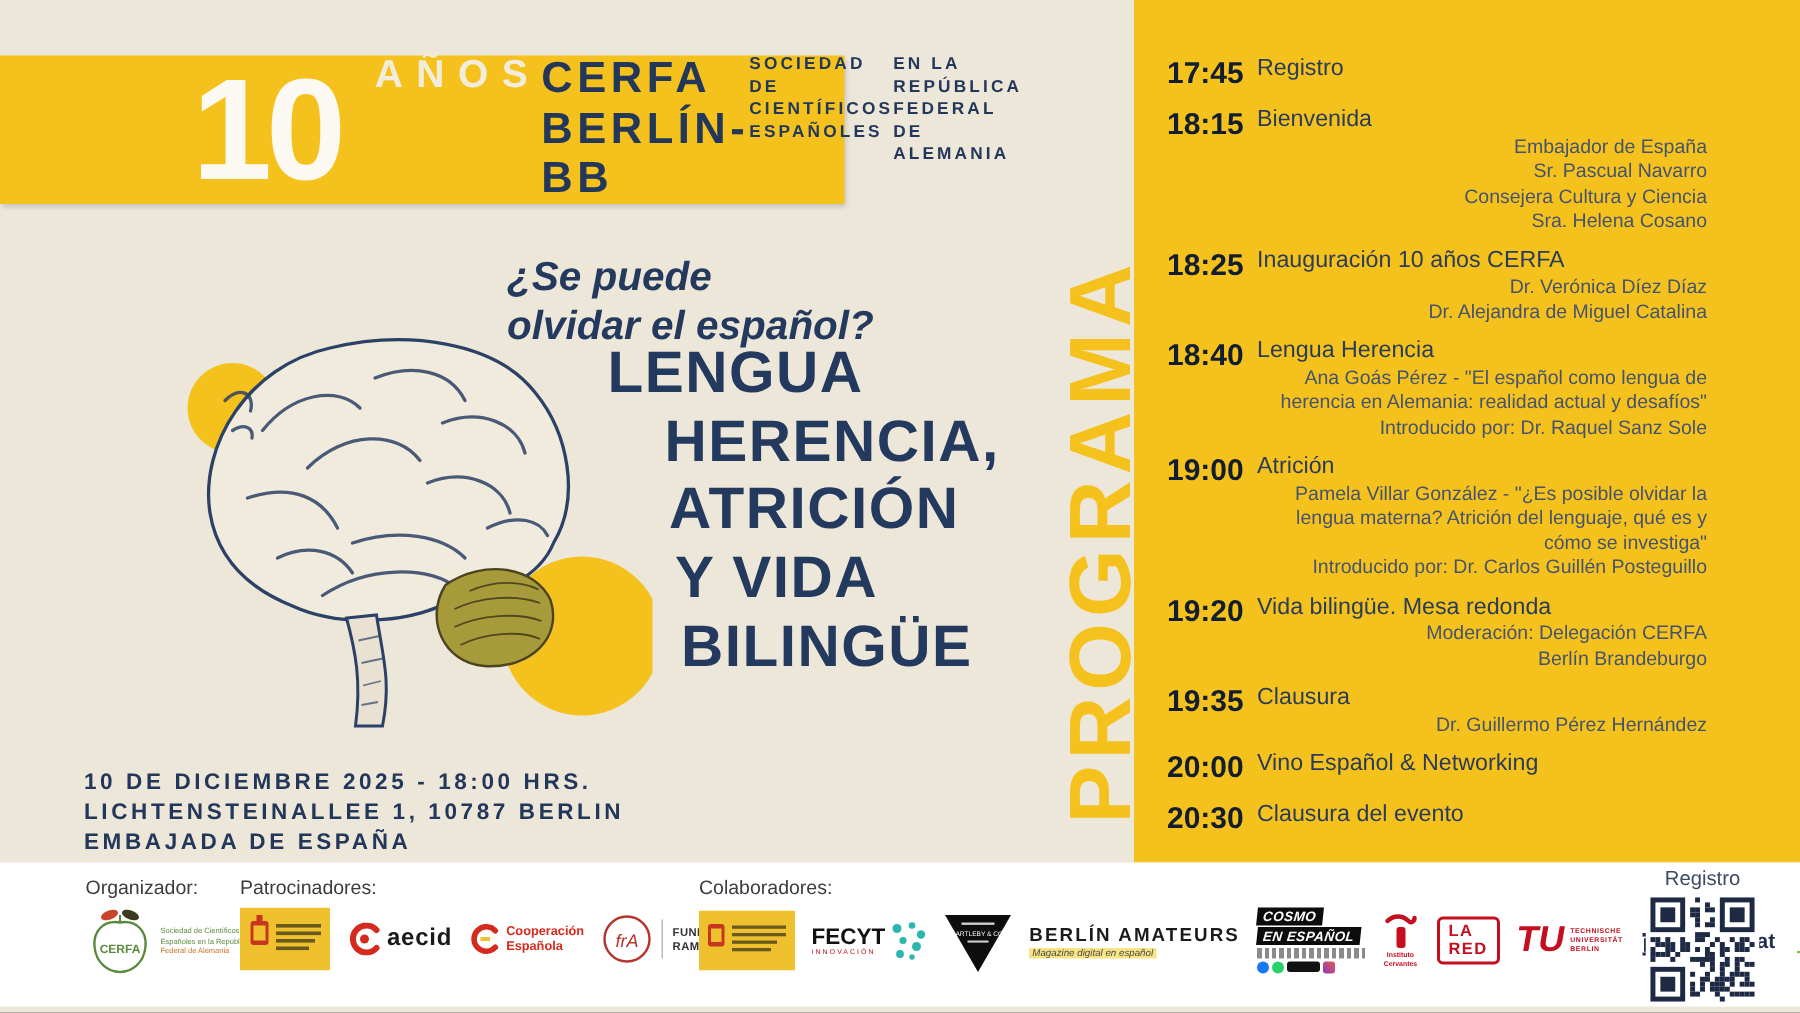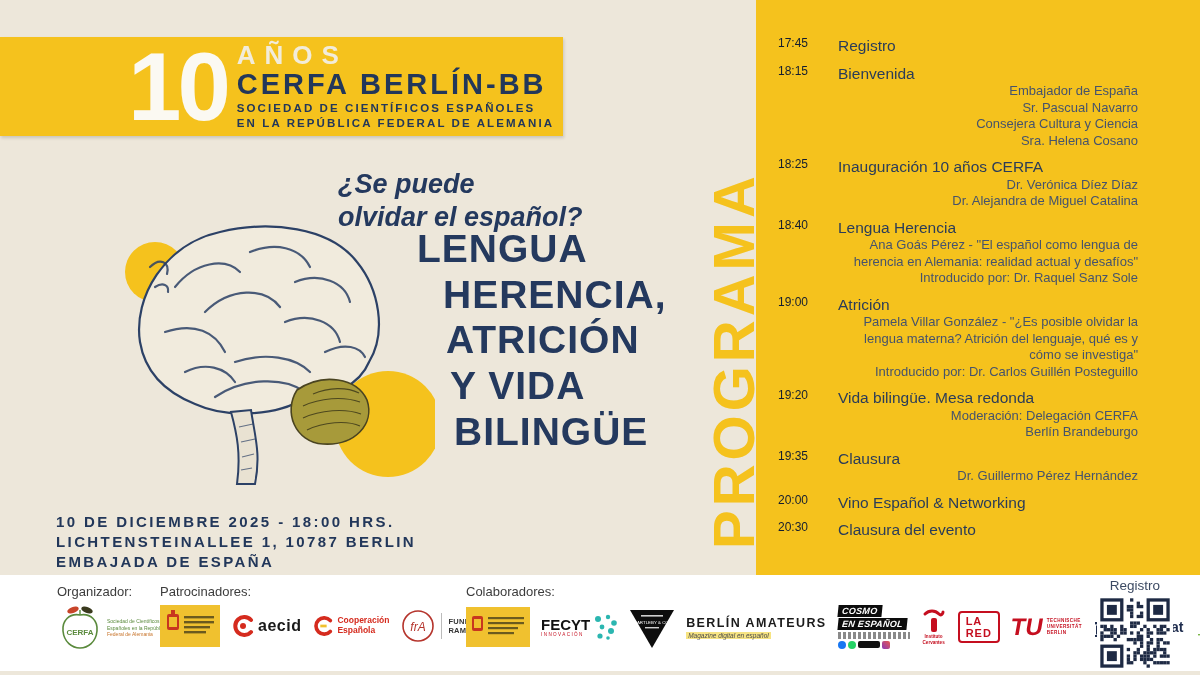--- a/index.html
+++ b/index.html
@@ -3,52 +3,52 @@
 <meta charset="utf-8">
 <style>
   html,body{margin:0;padding:0;background:#888;}
   .poster{position:relative;width:1200px;height:675px;overflow:hidden;
     background:#EDE7DA;font-family:"Liberation Sans",sans-serif;}
 
   
   .banner{position:absolute;left:0;top:37px;width:563px;height:99px;background:#F5C21D;
     display:flex;align-items:center;box-shadow:1px 2px 3px rgba(0,0,0,.15);}
   .banner-10{font-size:96px;font-weight:800;color:#FBF9F2;line-height:1;margin-left:128px;letter-spacing:-4px;}
-  .banner-col{margin-left:10px;display:flex;flex-direction:column;}
+  .banner-col{margin-left:23px;display:flex;flex-direction:row;}
   .banner-anos{font-size:26px;font-weight:800;color:#F2ECDA;letter-spacing:9px;line-height:1;}
   .banner-org{font-size:29px;font-weight:800;color:#22375A;letter-spacing:3px;line-height:1.15;}
   .banner-sub{font-size:11.5px;font-weight:700;color:#22375A;letter-spacing:2.1px;line-height:1.3;}
 
   
   .headline{position:absolute;left:338px;top:168px;font-style:italic;font-weight:700;
     color:#24395E;font-size:27px;line-height:1.22;}
   .main-title{position:absolute;left:405px;top:226px;color:#24395E;font-weight:800;
     font-size:39px;line-height:1.17;letter-spacing:1px;}
-  .main-title .t1{margin-left:12px;}
+  .main-title .t1{margin-left:0;}
   .main-title .t2{margin-left:38px;}
   .main-title .t3{margin-left:41px;}
   .main-title .t4{margin-left:45px;}
   .main-title .t5{margin-left:49px;}
 
   
   .brain-wrap{position:absolute;left:55px;top:192px;width:380px;height:310px;}
 
   
   .event-info{position:absolute;left:56px;top:512px;color:#22375A;font-weight:800;
     font-size:15px;line-height:1.32;letter-spacing:2.4px;}
 
   
   .programa-vert{position:absolute;left:700px;top:549px;transform-origin:0 0;
     transform:rotate(-90deg);font-size:58px;font-weight:800;color:#F5C21D;letter-spacing:4px;white-space:nowrap;}
 
   
   .right-panel{position:absolute;left:756px;top:0;width:444px;height:575px;background:#F5C21D;
     box-sizing:border-box;padding:36px 0 0 22px;}
   .prog-item{display:flex;margin-bottom:8px;}
-  .prog-time{width:52px;flex:0 0 52px;font-size:12px;font-weight:400;color:#131D30;line-height:1.3;}
+  .prog-time{width:52px;flex:0 0 52px;font-size:20px;font-weight:700;color:#131D30;line-height:1.3;}
   .prog-body{margin-left:8px;width:300px;}
   .prog-title{font-size:15.5px;font-weight:500;color:#2B3C58;line-height:1.26;}
   .prog-detail{font-size:13px;color:#46536C;line-height:1.27;text-align:right;}
 
   
   .footer{position:absolute;left:0;top:575px;width:1200px;height:96px;background:#FFFFFF;padding-left:11px;}
   .fgroup{position:absolute;top:9px;}
   .fgroup .flabel{font-size:13px;color:#3C3C3C;margin-bottom:6px;}
   .frow{display:flex;align-items:center;}
   .org-group{left:57px;}

